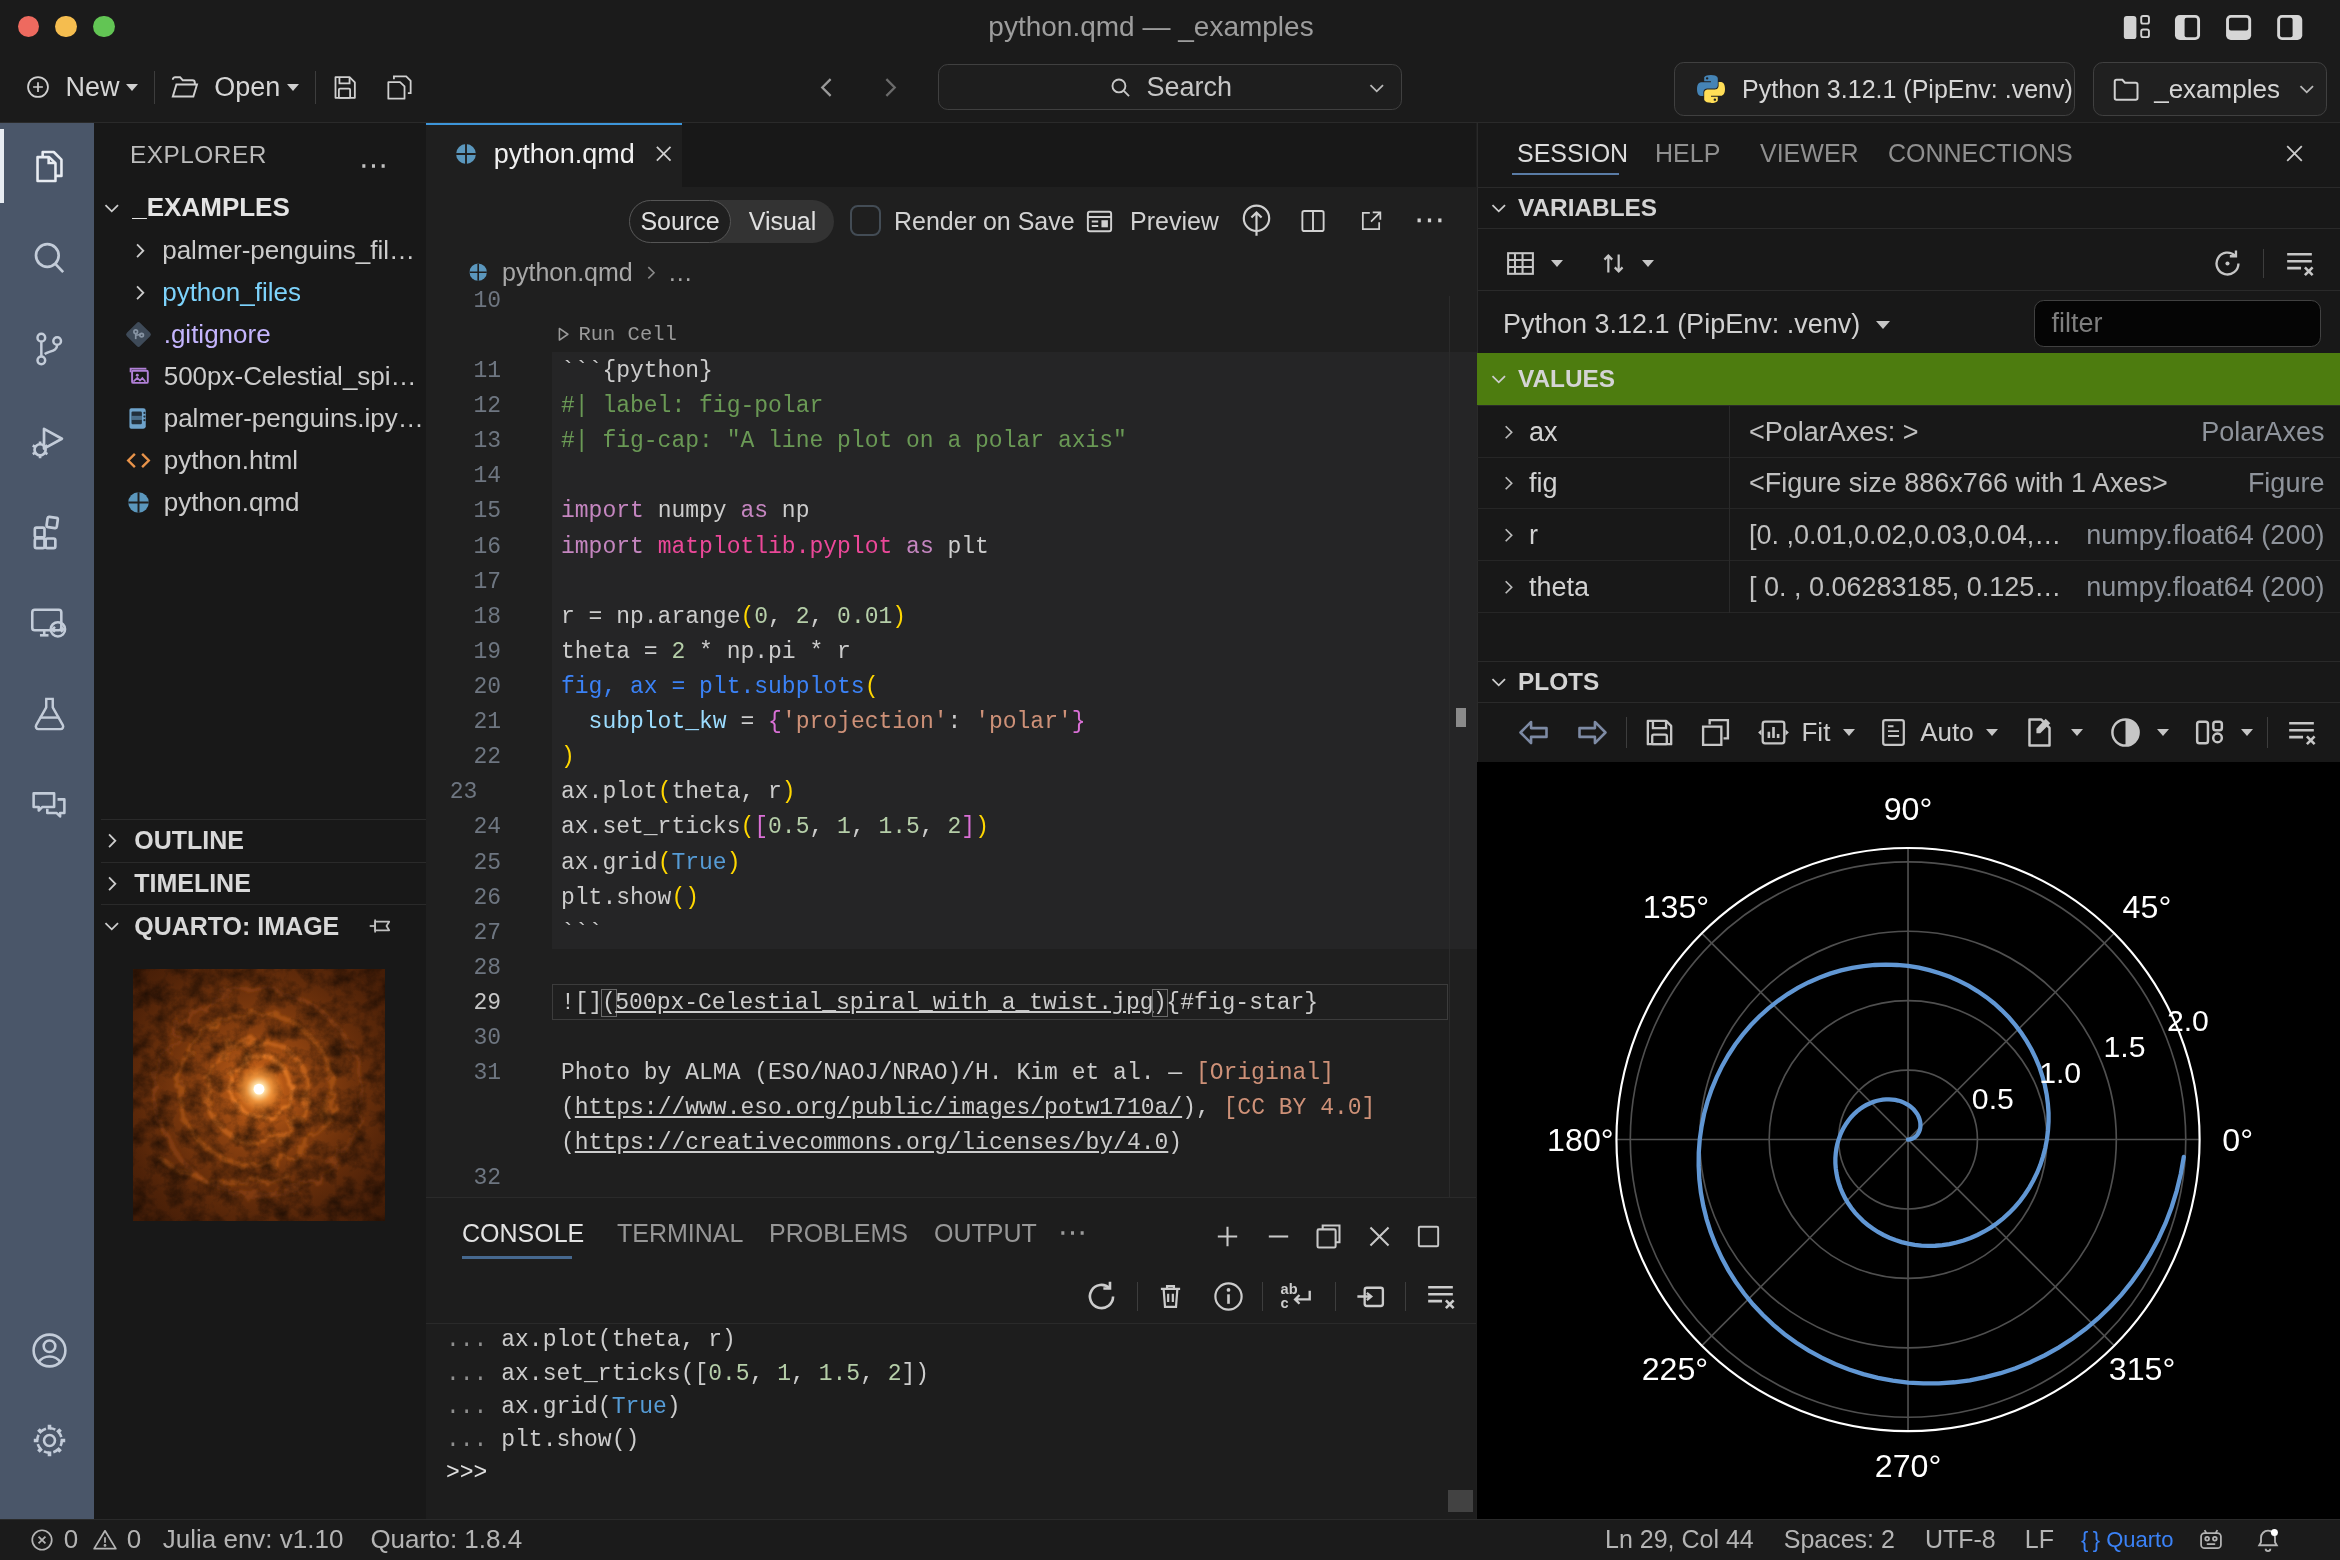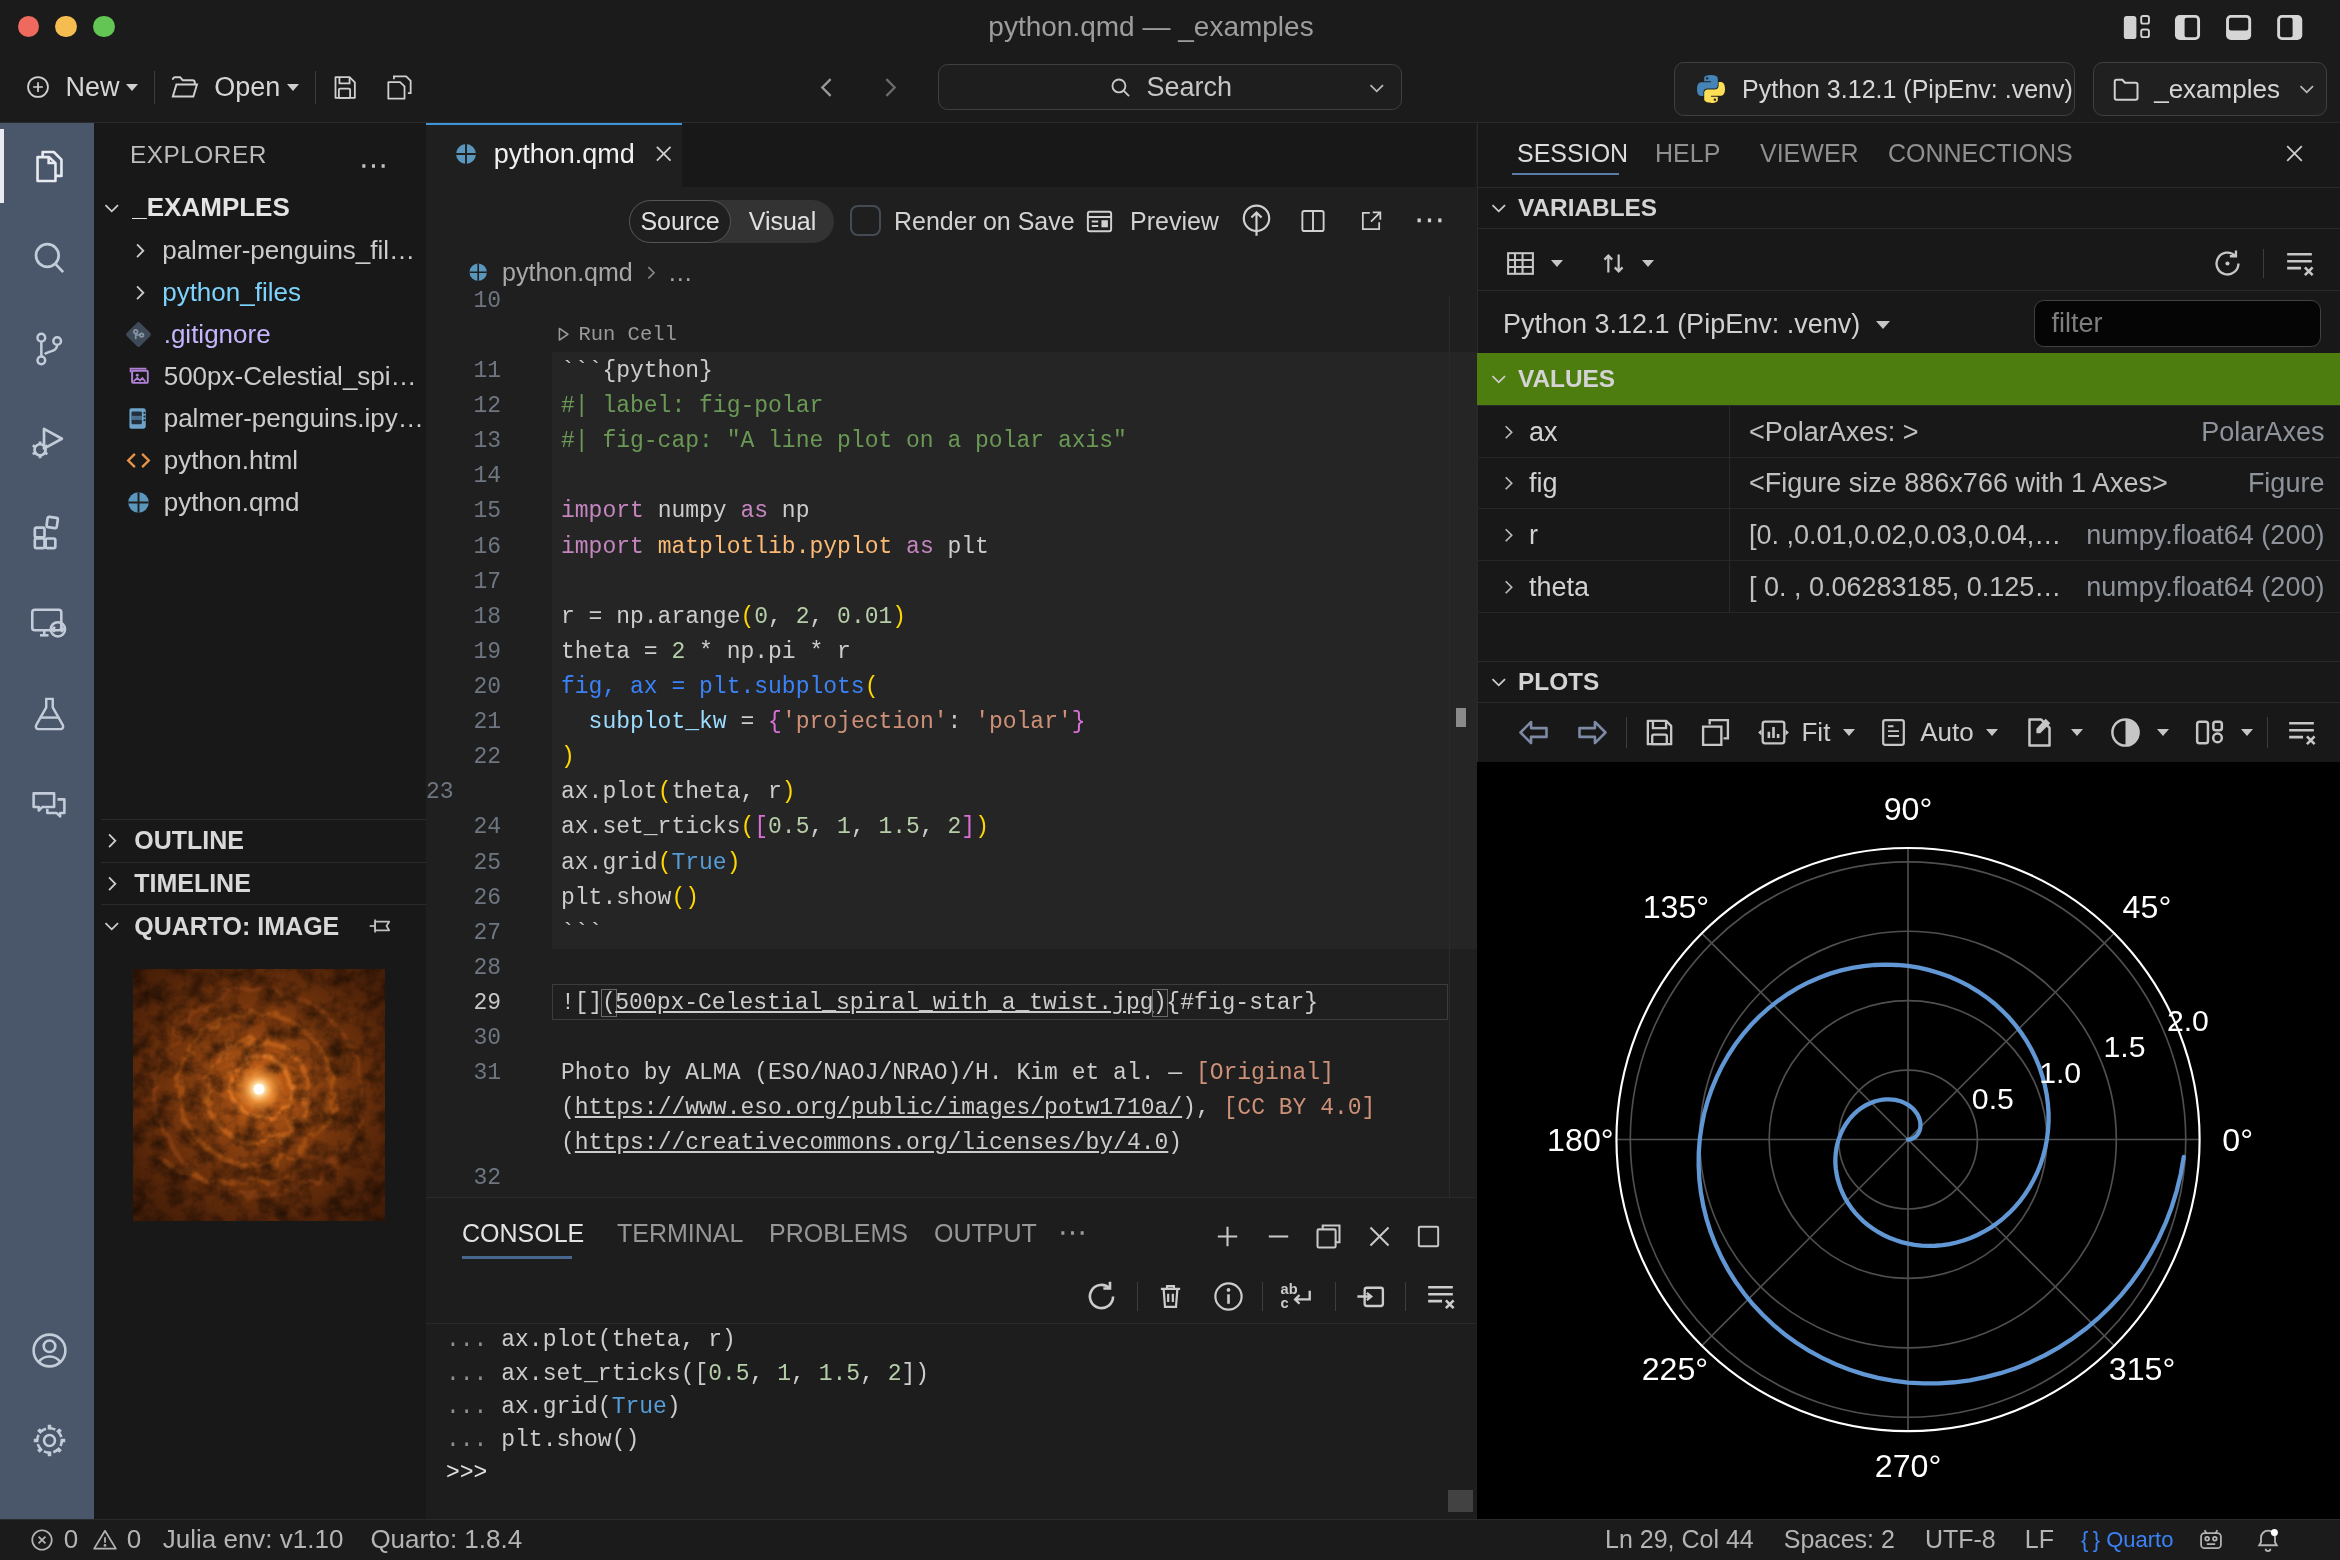--- a/index.html
+++ b/index.html
@@ -338,41 +338,41 @@
 <div class="ab mono" style="left:426px;top:425px;width:75px;text-align:right;color:#6e7681;line-height:32px">13</div>
 <div class="ab mono" style="left:426px;top:460px;width:75px;text-align:right;color:#6e7681;line-height:32px">14</div>
 <div class="ab mono" style="left:426px;top:495px;width:75px;text-align:right;color:#6e7681;line-height:32px">15</div>
 <div class="ab mono" style="left:426px;top:531px;width:75px;text-align:right;color:#6e7681;line-height:32px">16</div>
 <div class="ab mono" style="left:426px;top:566px;width:75px;text-align:right;color:#6e7681;line-height:32px">17</div>
 <div class="ab mono" style="left:426px;top:601px;width:75px;text-align:right;color:#6e7681;line-height:32px">18</div>
 <div class="ab mono" style="left:426px;top:636px;width:75px;text-align:right;color:#6e7681;line-height:32px">19</div>
 <div class="ab mono" style="left:426px;top:671px;width:75px;text-align:right;color:#6e7681;line-height:32px">20</div>
 <div class="ab mono" style="left:426px;top:706px;width:75px;text-align:right;color:#6e7681;line-height:32px">21</div>
 <div class="ab mono" style="left:426px;top:741px;width:75px;text-align:right;color:#6e7681;line-height:32px">22</div>
-<div class="ab mono" style="left:426px;top:776px;width:75px;text-align:left;color:#6e7681;line-height:32px">23</div>
+<div class="ab mono" style="left:426px;top:776px;width:75px;text-align:center;color:#6e7681;line-height:32px">23</div>
 <div class="ab mono" style="left:426px;top:811px;width:75px;text-align:right;color:#6e7681;line-height:32px">24</div>
 <div class="ab mono" style="left:426px;top:847px;width:75px;text-align:right;color:#6e7681;line-height:32px">25</div>
 <div class="ab mono" style="left:426px;top:882px;width:75px;text-align:right;color:#6e7681;line-height:32px">26</div>
 <div class="ab mono" style="left:426px;top:917px;width:75px;text-align:right;color:#6e7681;line-height:32px">27</div>
 <div class="ab mono" style="left:426px;top:952px;width:75px;text-align:right;color:#6e7681;line-height:32px">28</div>
 <div class="ab mono" style="left:426px;top:987px;width:75px;text-align:right;color:#c6c6c6;line-height:32px">29</div>
 <div class="ab mono" style="left:426px;top:1022px;width:75px;text-align:right;color:#6e7681;line-height:32px">30</div>
 <div class="ab mono" style="left:426px;top:1057px;width:75px;text-align:right;color:#6e7681;line-height:32px">31</div>
 <div class="ab mono" style="left:426px;top:1162px;width:75px;text-align:right;color:#6e7681;line-height:32px">32</div>
 <div class="ab row" style="left:554px;top:319px;height:31px">
     <svg width="18.5" height="18.5" viewBox="0 0 24 24" fill="none" stroke="#999999" stroke-width="2">
       <path d="M7 4.5 18 12 7 19.5z" stroke-linejoin="round"></path>
     </svg>
     <span style="font-family:'Liberation Mono',monospace;font-size:20.5px;color:#9a9a9a;margin-left:5.9px">Run Cell</span>
   </div>
 <div class="ab mono" style="left:561px;top:355px;height:35px;line-height:32px"><span style="color:#cccccc">```{python}</span></div>
 <div class="ab mono" style="left:561px;top:390px;height:35px;line-height:32px"><span style="color:#6a9955">#| label: fig-polar</span></div>
 <div class="ab mono" style="left:561px;top:425px;height:35px;line-height:32px"><span style="color:#6a9955">#| fig-cap: "A line plot on a polar axis"</span></div>
 <div class="ab mono" style="left:561px;top:495px;height:35px;line-height:32px"><span style="color:#c586c0">import</span><span style="color:#cccccc"> numpy </span><span style="color:#c586c0">as</span><span style="color:#cccccc"> np</span></div>
-<div class="ab mono" style="left:561px;top:531px;height:35px;line-height:32px"><span style="color:#c586c0">import</span><span style="color:#fdba74"> matplotlib.pyplot </span><span style="color:#c586c0">as</span><span style="color:#cccccc"> plt</span></div>
+<div class="ab mono" style="left:561px;top:531px;height:35px;line-height:32px"><span style="color:#c586c0">import</span><span style="color:#ec4899"> matplotlib.pyplot </span><span style="color:#c586c0">as</span><span style="color:#cccccc"> plt</span></div>
 <div class="ab mono" style="left:561px;top:601px;height:35px;line-height:32px"><span style="color:#cccccc">r = np.arange</span><span style="color:#ffd700">(</span><span style="color:#b5cea8">0</span><span style="color:#cccccc">, </span><span style="color:#b5cea8">2</span><span style="color:#cccccc">, </span><span style="color:#b5cea8">0.01</span><span style="color:#ffd700">)</span></div>
 <div class="ab mono" style="left:561px;top:636px;height:35px;line-height:32px"><span style="color:#cccccc">theta = </span><span style="color:#b5cea8">2</span><span style="color:#cccccc"> * np.pi * r</span></div>
 <div class="ab mono" style="left:561px;top:671px;height:35px;line-height:32px"><span style="color:#3b82f6">fig, ax = plt.subplots</span><span style="color:#ffd700">(</span></div>
 <div class="ab mono" style="left:561px;top:706px;height:35px;line-height:32px"><span style="color:#cccccc">  </span><span style="color:#9cdcfe">subplot_kw</span><span style="color:#cccccc"> = </span><span style="color:#da70d6">{</span><span style="color:#ce9178">'projection'</span><span style="color:#cccccc">: </span><span style="color:#ce9178">'polar'</span><span style="color:#da70d6">}</span></div>
 <div class="ab mono" style="left:561px;top:741px;height:35px;line-height:32px"><span style="color:#ffd700">)</span></div>
 <div class="ab mono" style="left:561px;top:776px;height:35px;line-height:32px"><span style="color:#cccccc">ax.plot</span><span style="color:#ffd700">(</span><span style="color:#cccccc">theta, r</span><span style="color:#ffd700">)</span></div>
 <div class="ab mono" style="left:561px;top:811px;height:35px;line-height:32px"><span style="color:#cccccc">ax.set_rticks</span><span style="color:#ffd700">(</span><span style="color:#da70d6">[</span><span style="color:#b5cea8">0.5</span><span style="color:#cccccc">, </span><span style="color:#b5cea8">1</span><span style="color:#cccccc">, </span><span style="color:#b5cea8">1.5</span><span style="color:#cccccc">, </span><span style="color:#b5cea8">2</span><span style="color:#da70d6">]</span><span style="color:#ffd700">)</span></div>
 <div class="ab mono" style="left:561px;top:847px;height:35px;line-height:32px"><span style="color:#cccccc">ax.grid</span><span style="color:#ffd700">(</span><span style="color:#569cd6">True</span><span style="color:#ffd700">)</span></div>
 <div class="ab mono" style="left:561px;top:882px;height:35px;line-height:32px"><span style="color:#cccccc">plt.show</span><span style="color:#ffd700">()</span></div>
 <div class="ab mono" style="left:561px;top:917px;height:35px;line-height:32px"><span style="color:#cccccc">```</span></div>

